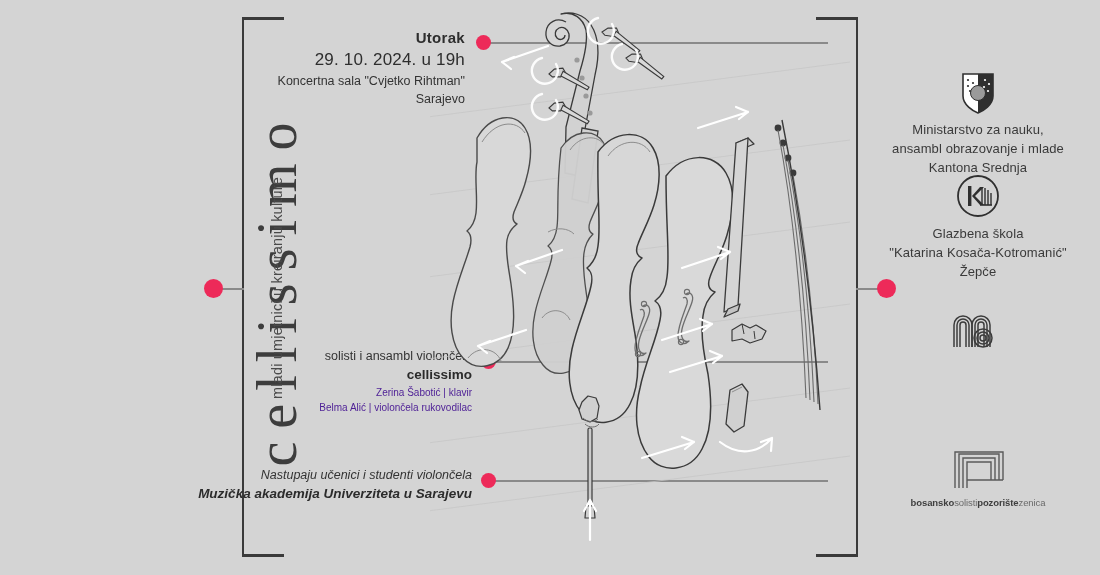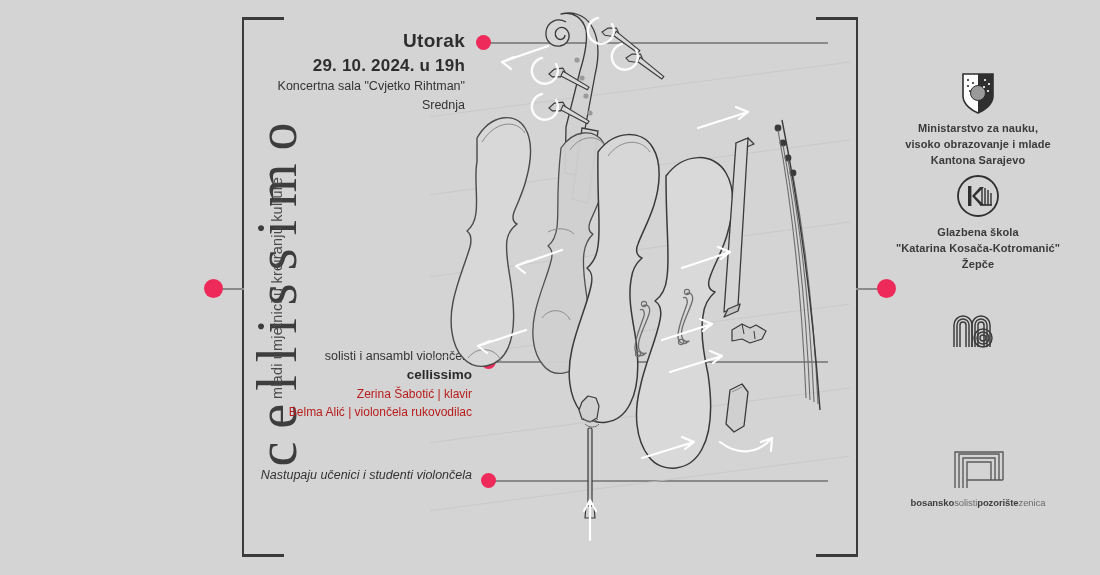--- a/index.html
+++ b/index.html
@@ -102,48 +102,48 @@
   .txt-block {
     position: absolute;
     text-align: right;
     color: #2e2e2e;
   }
   .txt-date { left: 180px; top: 28px; width: 285px; }
   .txt-sol  { left: 160px; top: 347px; width: 312px; }
   .txt-nast { left: 120px; top: 466px; width: 352px; font-style: italic; }
 
   .line-xl {
-    font-size: 19px;
+    font-size: 15px;
     font-weight: 700;
     letter-spacing: 0.3px;
     line-height: 1.35;
   }
   .line-lg {
     font-size: 17px;
-    font-weight: 700;
+    font-weight: 400;
     letter-spacing: 0.2px;
     line-height: 1.4;
   }
   .line-md {
     font-size: 12.5px;
     font-weight: 400;
     line-height: 1.45;
     color: #333;
   }
   .line-bold-md {
     font-size: 13.5px;
     font-weight: 700;
     line-height: 1.5;
     color: #2b2b2b;
   }
   .line-sm {
-    font-size: 12px;
+    font-size: 10px;
     font-weight: 400;
     line-height: 1.5;
-    color: #b91c1c;
+    color: #4c1d95;
   }
 
   
   .illustration {
     position: absolute;
     left: 430px;
     top: 0;
     width: 420px;
     height: 575px;
   }
@@ -167,22 +167,22 @@
   .sponsor-3 { top: 305px; }
   .sponsor-4 { top: 450px; }
 
   .sponsor-mark {
     display: flex;
     justify-content: center;
     align-items: flex-end;
     margin-bottom: 7px;
   }
   .sponsor-text {
-    font-size: 11px;
-    font-weight: 700;
+    font-size: 13px;
+    font-weight: 400;
     line-height: 1.45;
     color: #3a3a3a;
     letter-spacing: 0.1px;
     margin-top: 6px;
   }
   .wordmark {
     font-size: 9.5px;
     color: #3f3f3f;
     letter-spacing: -0.1px;
     white-space: nowrap;
@@ -215,32 +215,33 @@
 
   <div class="title-block">
     <div class="title-main">cellissimo</div>
     <div class="title-sub">mladi umjetnici u kreiranju kulture</div>
   </div>
 
   <div class="txt-block txt-date">
     <div class="line-xl">Utorak</div>
     <div class="line-lg">29. 10. 2024. u 19h</div>
     <div class="line-md">Koncertna sala "Cvjetko Rihtman"</div>
-    <div class="line-md">Srednja</div>
+    <div class="line-md">Sarajevo</div>
   </div>
 
   <div class="txt-block txt-sol">
     <div class="line-md">solisti i ansambl violončela</div>
     <div class="line-bold-md">cellissimo</div>
     <div class="line-sm">Zerina Šabotić | klavir</div>
     <div class="line-sm">Belma Alić | violončela rukovodilac</div>
   </div>
 
   <div class="txt-block txt-nast">
     <div class="line-md">Nastupaju učenici i studenti violončela</div>
+    <div class="line-bold-md">Muzička akademija Univerziteta u Sarajevu</div>
   </div>
 
   <div class="illustration">
     <svg viewBox="0 0 420 575" width="420" height="575" xmlns="http://www.w3.org/2000/svg">
       <defs>
         <g id="peg">
           <path d="M0,0 L4,-6 L12,-9 L16,-5 L12,0 L4,2 Z" fill="#cfcfcf" stroke="#3a3a3a" stroke-width="1.1"></path>
           <path d="M13,-6 L42,3 L41,6 L12,-1 Z" fill="#d8d8d8" stroke="#3a3a3a" stroke-width="1.1"></path>
         </g>
         <g id="arc">
@@ -426,22 +427,22 @@
           <g fill="#ffffff">
             <circle cx="24" cy="8" r="1.1"></circle>
               <circle cx="28" cy="12" r="1.1"></circle>
             <circle cx="23" cy="15" r="1.1"></circle>
               <circle cx="27" cy="19" r="1.1"></circle>
           </g>
         </svg>
       </div>
       <div class="sponsor-text">
         <div>Ministarstvo za nauku,</div>
-        <div>visoko obrazovanje i mlade</div>
-        <div>Kantona Sarajevo</div>
+        <div>ansambl obrazovanje i mlade</div>
+        <div>Kantona Srednja</div>
       </div>
     </div>
 
     <div class="sponsor sponsor-2">
       <div class="sponsor-mark">
         <svg width="44" height="44" viewBox="0 0 44 44" xmlns="http://www.w3.org/2000/svg">
           <circle cx="22" cy="22" r="20" fill="none" stroke="#2f2f2f" stroke-width="1.8"></circle>
           <rect x="12" y="12" width="3.4" height="20" fill="#2f2f2f"></rect>
           <path d="M16,22 L24,13 L28,13 L19,22 L28,31 L24,31 Z" fill="#2f2f2f"></path>
           <g stroke="#2f2f2f" stroke-width="1.4">

